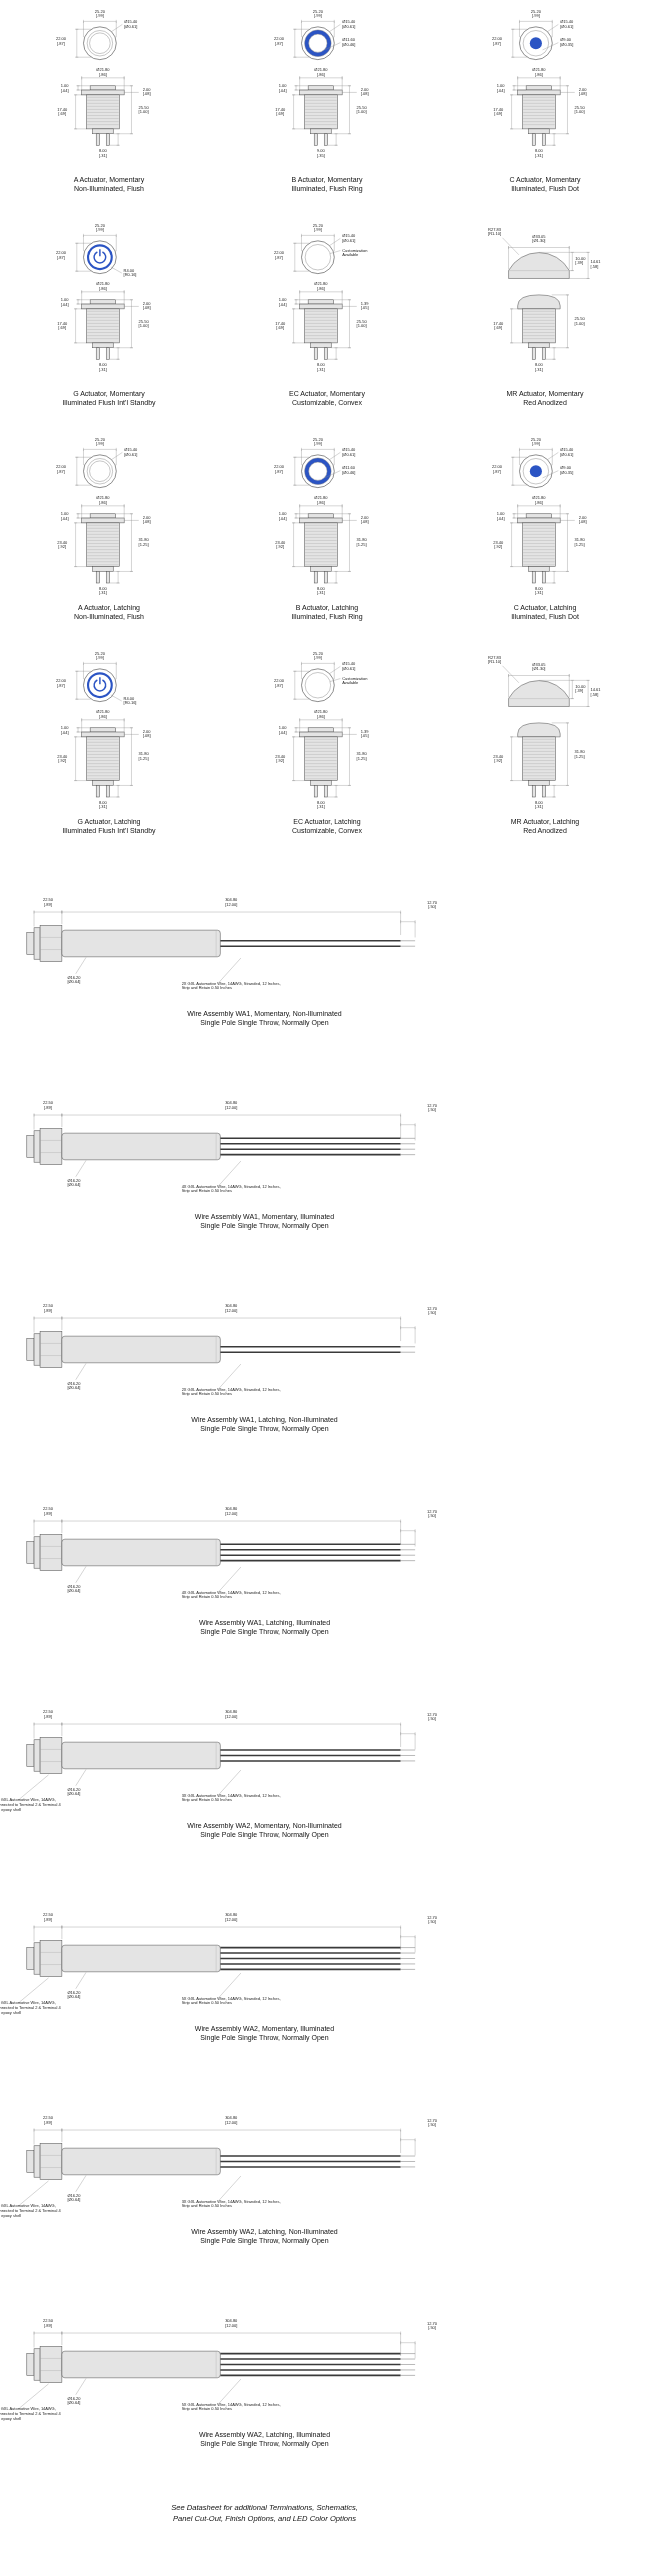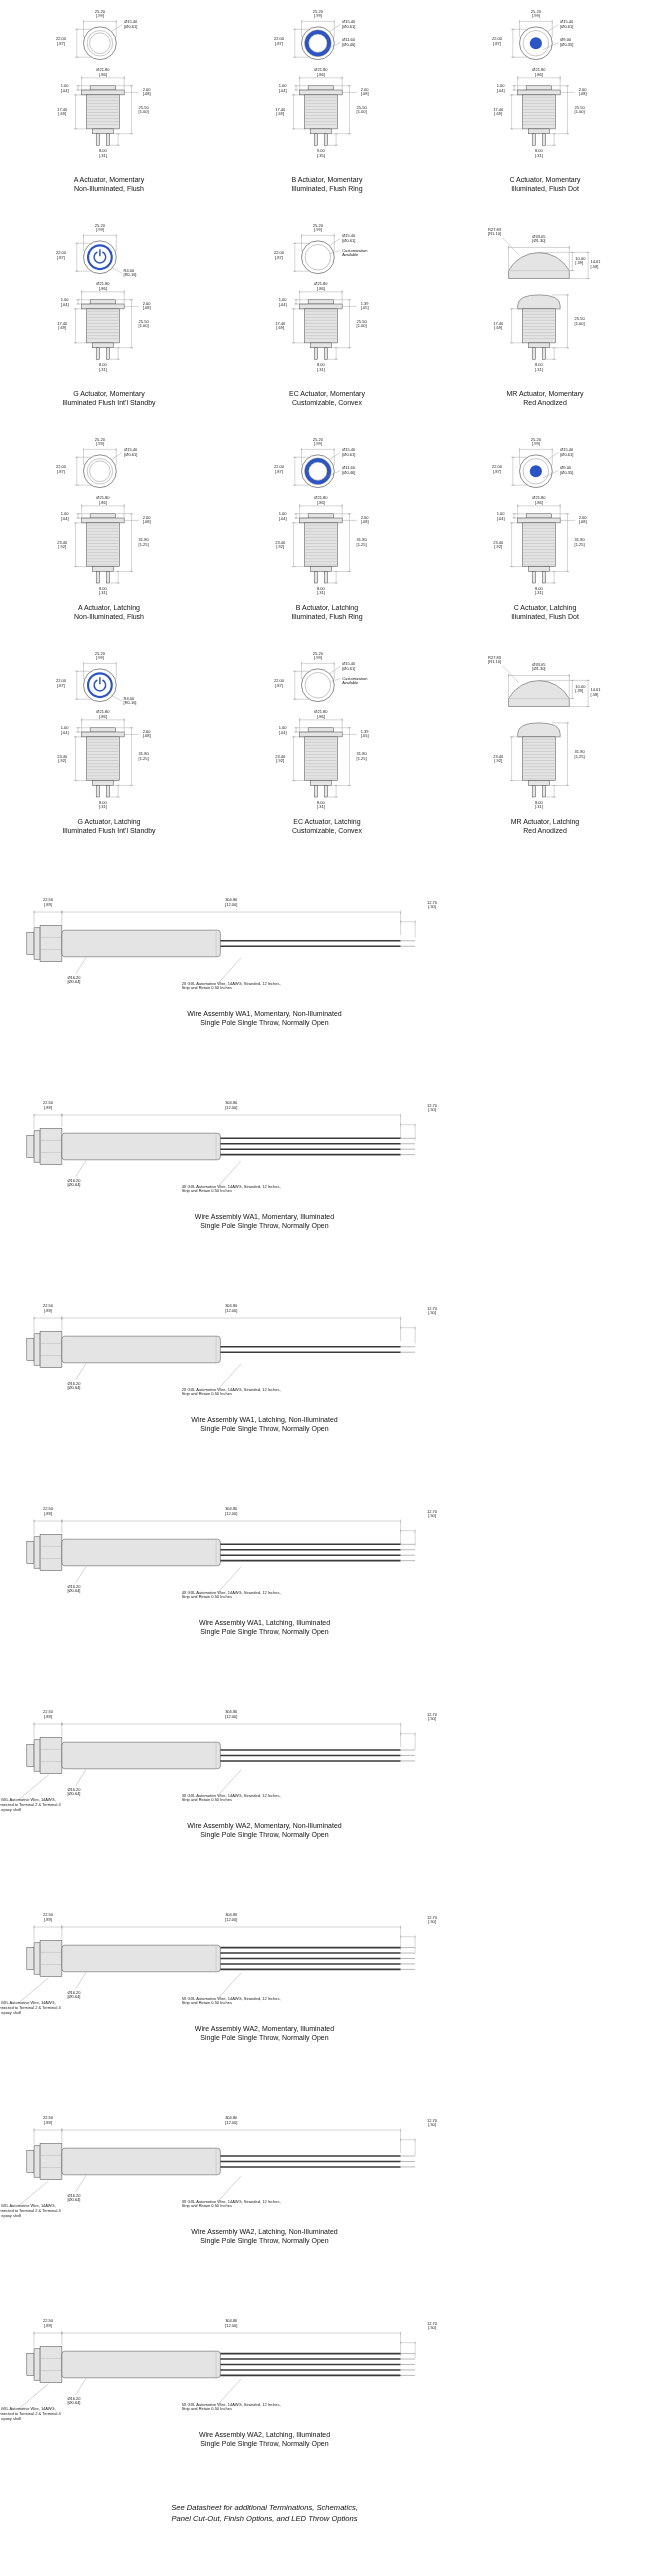--- a/index.html
+++ b/index.html
@@ -1486,16 +1486,16 @@
           <line class="dl" x1="100" y1="172" x2="148" y2="132"></line>
         </svg>
         <div class="caption">
           <div>Wire Assembly WA2, Latching, Illuminated</div>
           <div>Single Pole Single Throw, Normally Open</div>
         </div>
       </div>
     </div>
   <div class="footer">
     <div>See Datasheet for additional Terminations, Schematics,</div>
-    <div>Panel Cut-Out, Finish Options, and LED Throw Options</div>
+    <div>Panel Cut-Out, Finish Options, and LED Color Options</div>
   </div>
 </div>
 
 
 </body></html>

